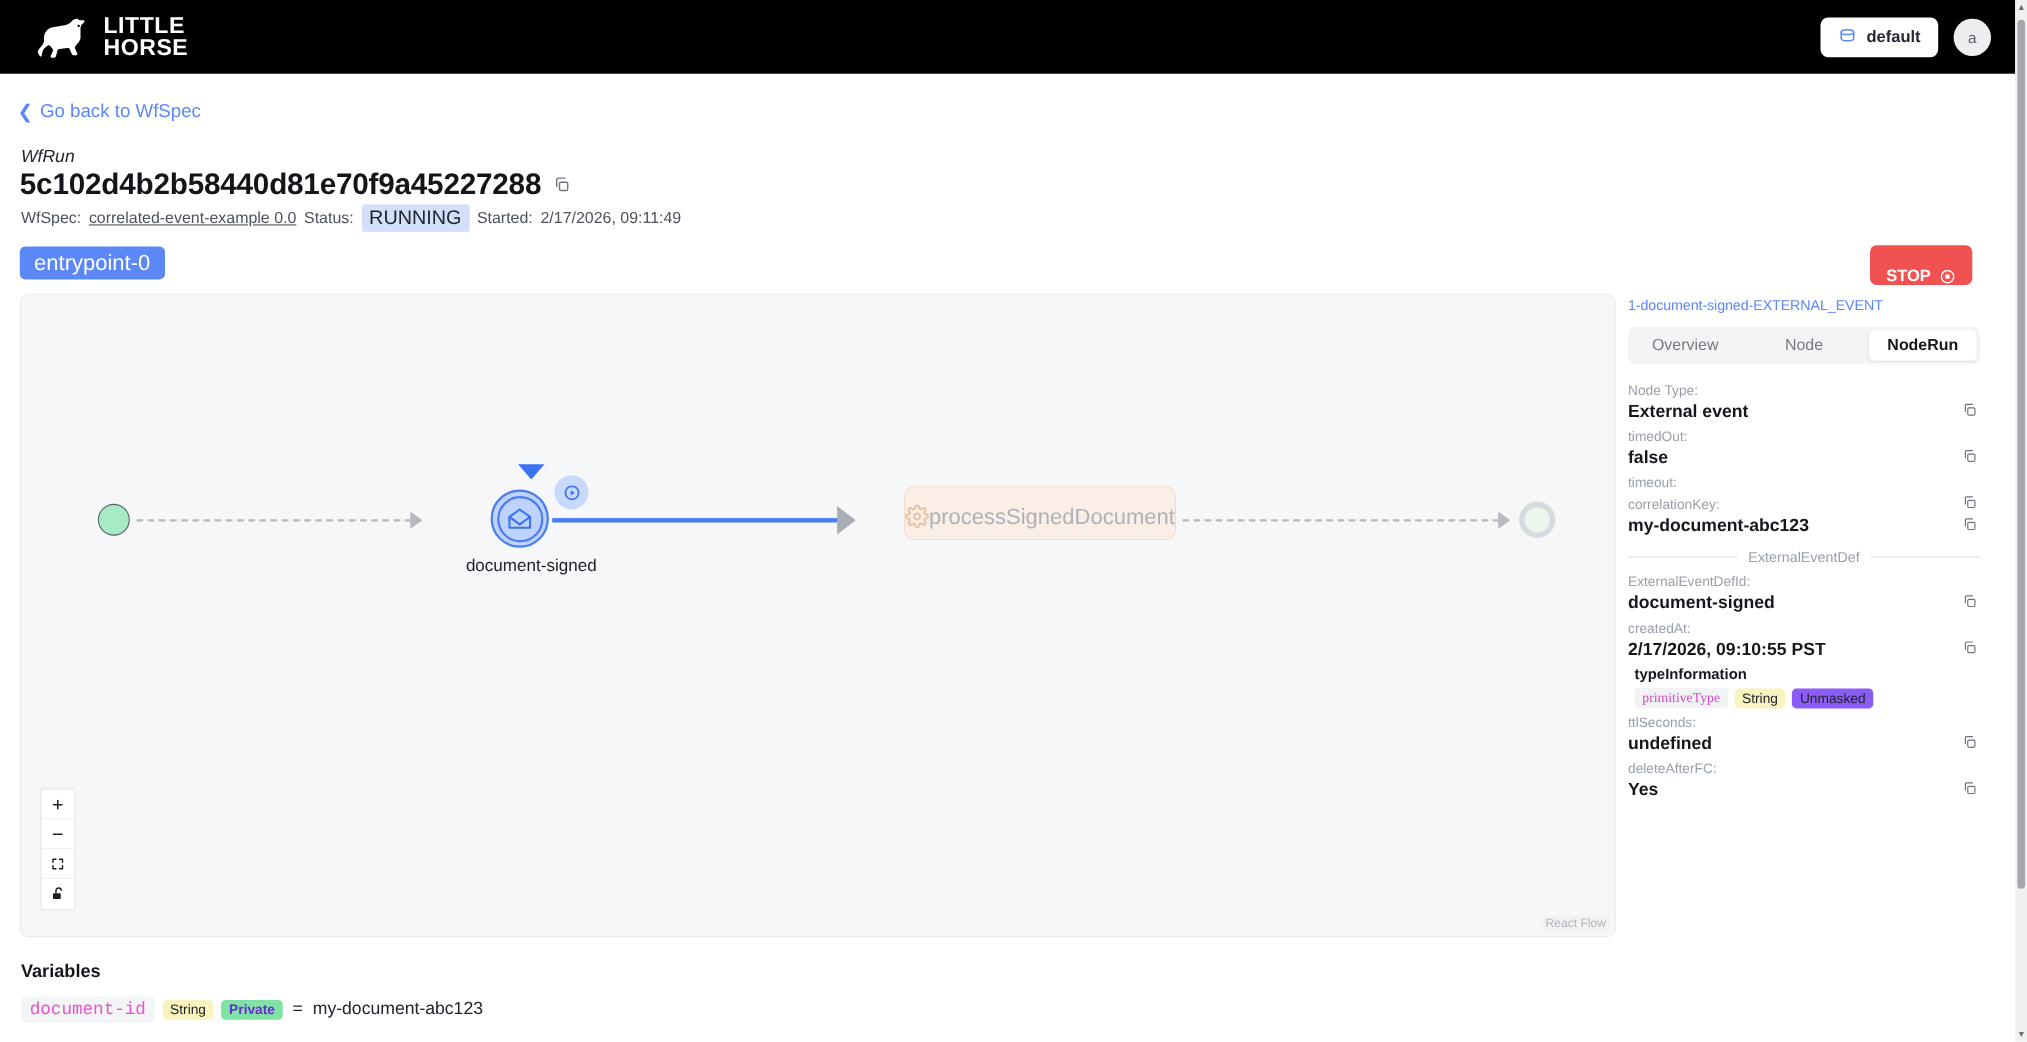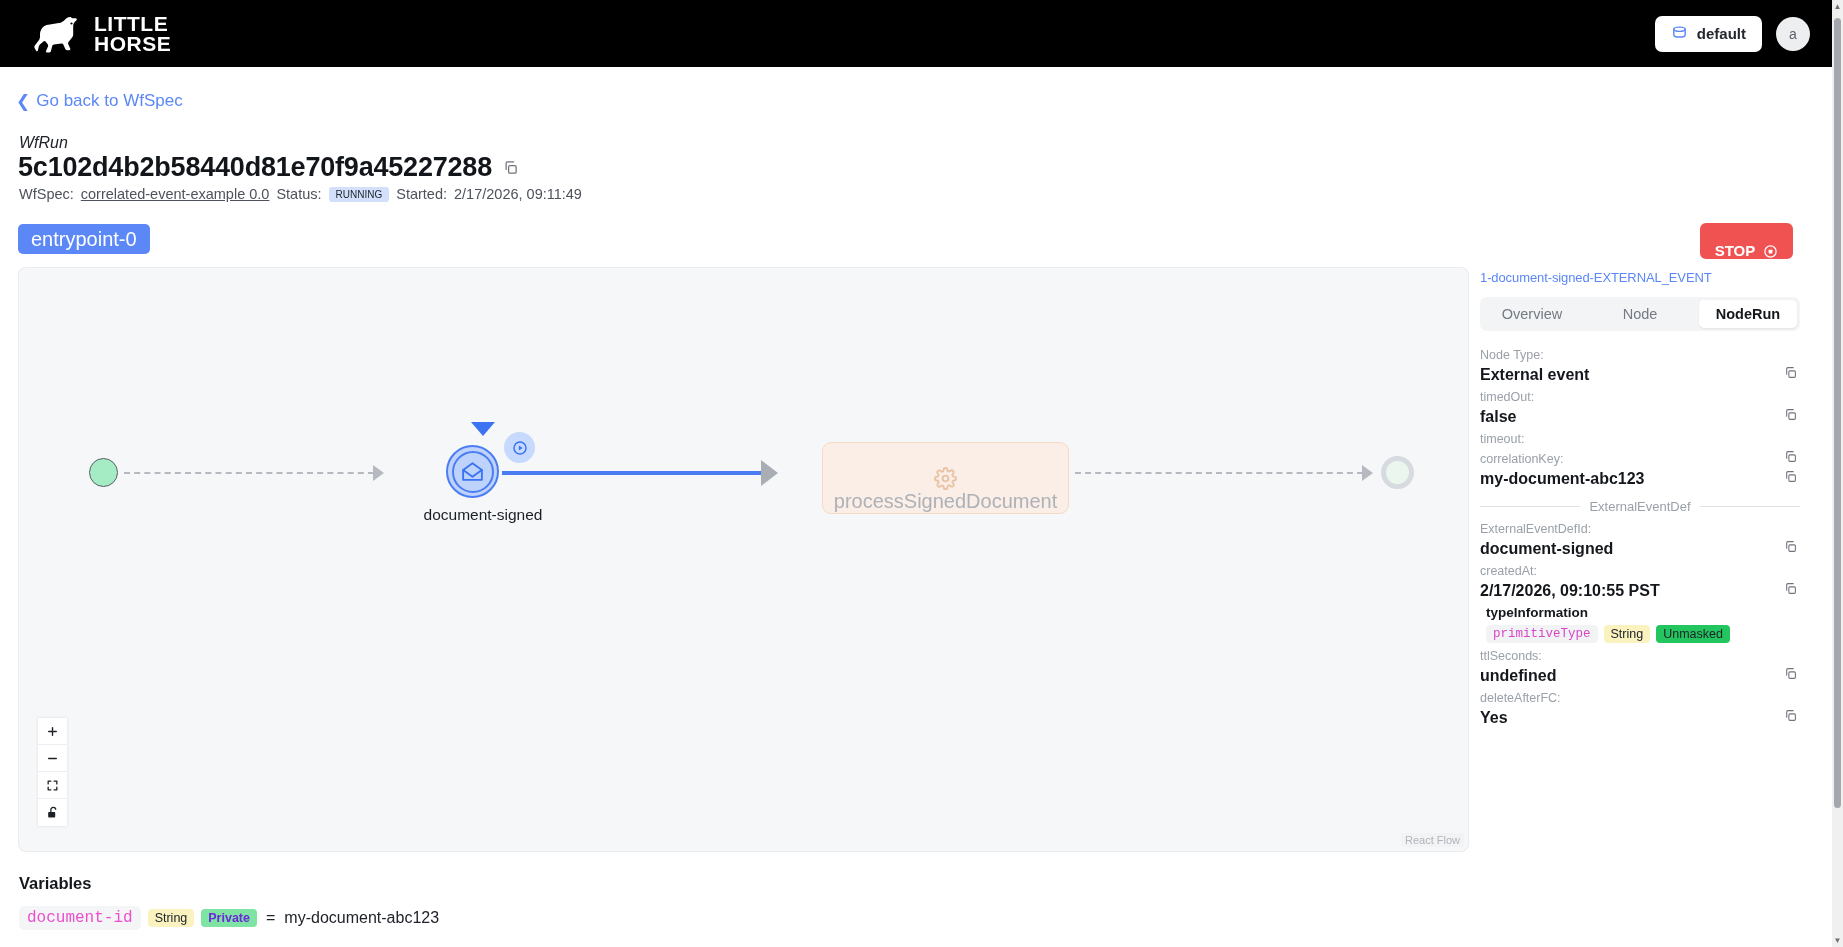--- a/index.html
+++ b/index.html
@@ -75,21 +75,21 @@
   .wf-id { font-size: 27px; font-weight: bold; color: #12151a; letter-spacing: -0.2px; }
   .copy-ico { color: #6f737a; display:block; cursor:pointer; }
   .wf-meta {
     position: absolute; top: 186px; left: 19px;
     display: flex; align-items: center; gap: 7px;
     font-size: 14.5px; color: #4d525b;
   }
   .wf-meta a { color: #4d525b; text-decoration: underline; cursor: pointer; }
   .status-pill {
     background: #d2e0fb; color: #1d232c; border-radius: 3px;
-    padding: 2px 7px; font-size: 10px;
+    padding: 2px 7px; font-size: 18px;
   }
 
   
   .entry-tab {
     position: absolute; top: 224px; left: 18px;
     background: #5b87f7; color: #ffffff;
     border: none; border-radius: 5px;
     height: 30px; padding: 0 13px;
     font-size: 20px; font-family: inherit; cursor: pointer;
   }
@@ -158,24 +158,24 @@
     border-top: 14px solid #3b73f2;
   }
   .event-badge {
     left: 485px; top: 164px;
     width: 31px; height: 31px; border-radius: 50%;
     background: #c7d9fc;
     display: flex; align-items: center; justify-content: center;
   }
   .task-node {
     left: 803px; top: 174px;
-    width: 247px; height: 72px; border-radius: 9px;
+    width: 247px; height: 49px; border-radius: 9px;
     background: #fbeee6; border: 1.3px solid #f6d9c4;
-    display: flex; flex-direction: column; align-items: center;
-    justify-content: flex-start; padding-top: 24px;
+    display: flex; align-items: center;
+    justify-content: flex-start; padding-top: 6px;
   }
   .task-label { font-size: 20px; color: #adb1b8; line-height: 1.1; }
   .node-caption {
     position: absolute; left: 384px; top: 238px;
     width: 160px; text-align: center;
     font-size: 15.5px; color: #1b1f26;
   }
 
   
   .edge { position: absolute; height: 0; }
@@ -221,25 +221,25 @@
     margin: 9px 0 6px 0; color: #9aa0a9; font-size: 13px;
   }
   .divider::before, .divider::after {
     content: ""; flex: 1; height: 1px; background: #dfe2e6;
   }
 
   .sub-title { font-size: 13.5px; font-weight: bold; color: #14171c; margin: 3px 0 5px 6px; }
   .badge-row { display: flex; align-items: center; gap: 6px; margin: 0 0 4px 6px; }
   .badge { border-radius: 4px; padding: 2px 7px; font-size: 12.5px; }
   .badge-mono {
-    font-family: Liberation Mono, monospace;
+    font-family: Liberation Serif, serif;
     background: #f2f3f5; color: #d946c9;
   }
   .badge-yellow { background: #faf3c0; color: #20242b; }
-  .badge-blue  { background: #22c55e; color: #20242b; }
+  .badge-blue  { background: #8b5cf6; color: #20242b; }
 
   
   .vars-title {
     position: absolute; left: 19px; top: 874px;
     font-size: 16.5px; font-weight: bold; color: #14171c;
   }
   .var-row {
     position: absolute; left: 19px; top: 906px;
     display: flex; align-items: center; gap: 7px;
   }

